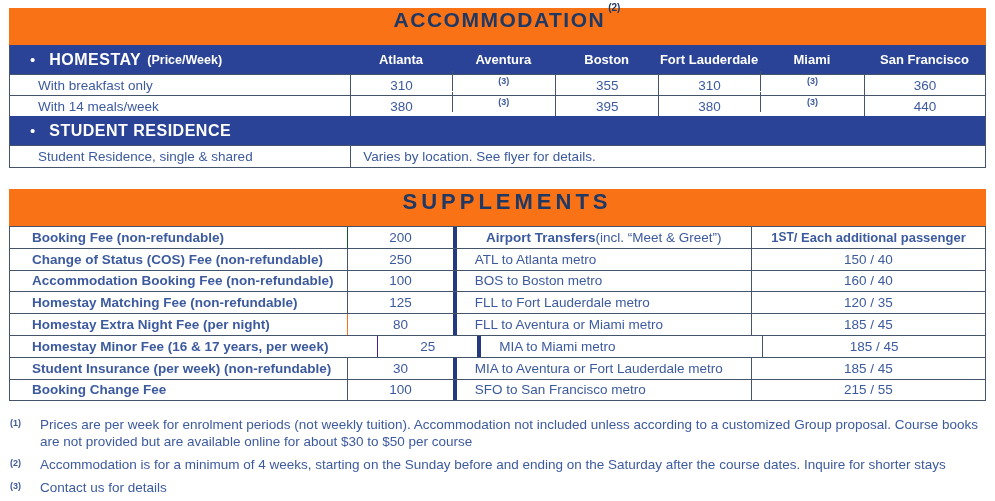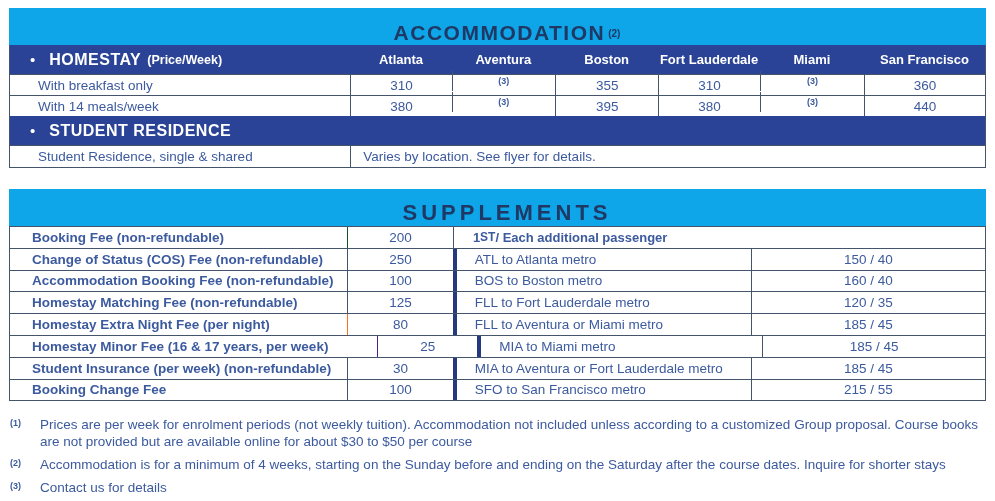--- a/index.html
+++ b/index.html
@@ -7,24 +7,24 @@
   body {
     width: 995px; height: 501px;
     font-family: "Liberation Sans", sans-serif;
     color: #3C5A9E;
     overflow: hidden;
   }
   .page { width: 977px; margin: 8px 9px 0 9px; }
 
   
   .title-bar {
-    background: #0ea5e9;
+    background: #f97316;
     color: #1F3864;
     height: 37px;
-    display: flex; align-items: flex-end; justify-content: center;
+    display: flex; align-items: flex-start; justify-content: center;
     font-weight: bold;
     padding-left: 19px;
   }
   .title-bar .title-text { font-size: 21px; letter-spacing: 1.5px; }
   .title-bar sup { font-size: 10px; margin-left: 3px; transform: translateY(-6px); }
   .title-bar.supp .title-text { font-size: 22px; letter-spacing: 4px; }
 
   
   .tbl { border: 1px solid #44546A; border-top: none; }
   .row { display: flex; width: 100%; }
@@ -137,20 +137,24 @@
 
   <div class="title-bar supp">
     <span class="title-text">SUPPLEMENTS</span>
   </div>
 
   <div class="tbl">
 
     <div class="row body sup-row">
       <div class="cell s-label">Booking Fee (non-refundable)</div>
       <div class="cell s-val val-cell" style="border-left:1px solid #14532d;">200</div>
+      <div class="cell s-desc center">
+        <span class="bold">Airport Transfers</span>
+        <span> (incl. “Meet &amp; Greet”)</span>
+      </div>
       <div class="cell val-cell s-price price-head">
         <span>1</span>
           <sup>ST</sup>
           <span>/ Each additional passenger</span>
       </div>
     </div>
 
     <div class="row body sup-row">
       <div class="cell s-label">Change of Status (COS) Fee (non-refundable)</div>
       <div class="cell s-val val-cell" style="border-left:1px solid #44546A;">250</div>

